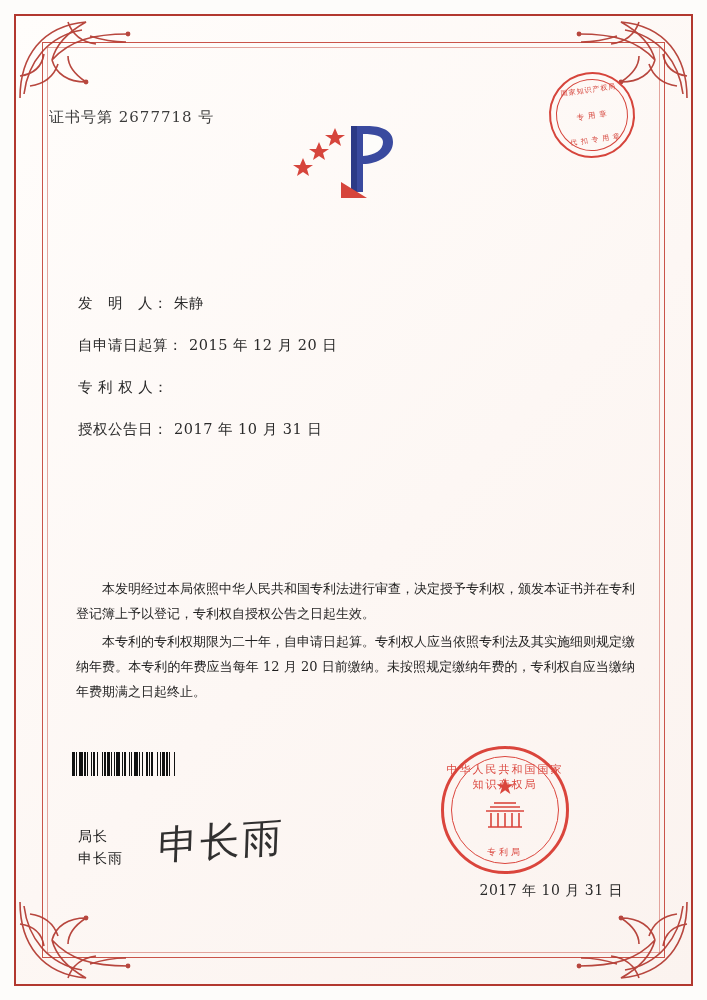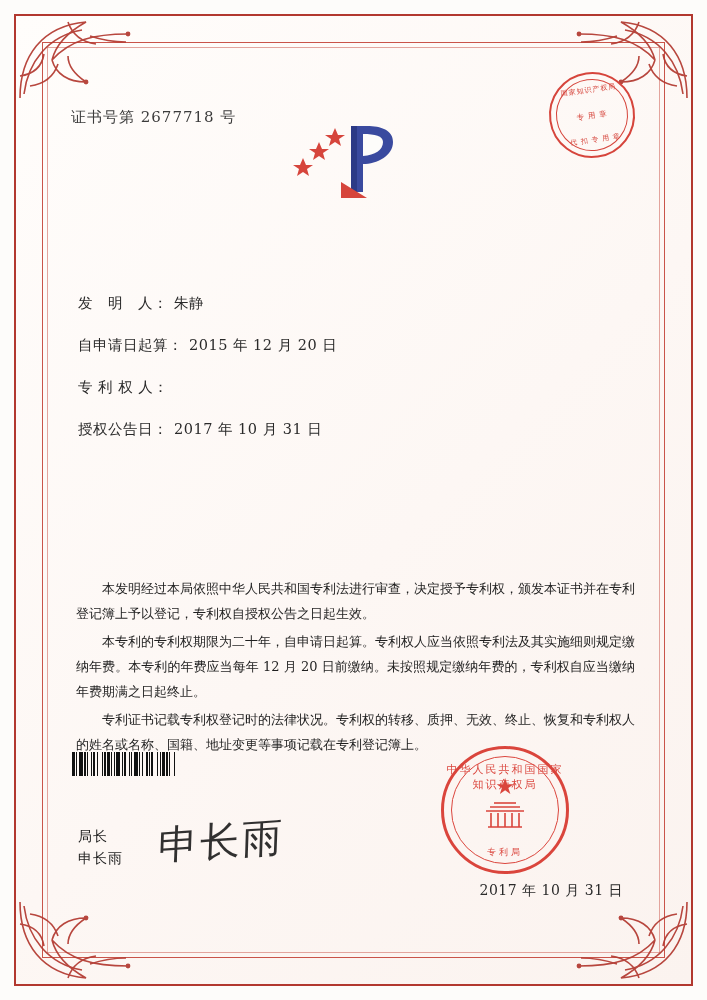--- a/index.html
+++ b/index.html
@@ -47,21 +47,21 @@
   .c-br { right: 16px; bottom: 16px; transform: scale(-1,-1); }
 
   .content {
     position: absolute;
     left: 46px; top: 46px; right: 46px; bottom: 46px;
   }
 
   
   .cert-no {
     position: absolute;
-    left: 25px; top: 62px;
+    left: 3px; top: 62px;
     font-size: 15px;
     color: #3b3b3b;
     letter-spacing: 1px;
     font-family: "DejaVu Serif", serif;
   }
   .top-seal {
     position: absolute;
     right: 26px; top: 26px;
     width: 86px; height: 86px;
     border: 2px solid #d6453c;
@@ -320,21 +320,20 @@
       </div>
       <div class="field-row">
         <span class="field-label">授权公告日：</span>
         <span class="field-value">2017 年 10 月 31 日</span>
       </div>
     </div>
 
     <div class="paragraphs">
       <p>本发明经过本局依照中华人民共和国专利法进行审查，决定授予专利权，颁发本证书并在专利登记簿上予以登记，专利权自授权公告之日起生效。</p>
       <p>本专利的专利权期限为二十年，自申请日起算。专利权人应当依照专利法及其实施细则规定缴纳年费。本专利的年费应当每年 12 月 20 日前缴纳。未按照规定缴纳年费的，专利权自应当缴纳年费期满之日起终止。</p>
-      <p>专利证书记载专利权登记时的法律状况。专利权的转移、质押、无效、终止、恢复和专利权人的姓名或名称、国籍、地址变更等事项记载在专利登记簿上。</p>
     </div>
 
     <div class="barcode">
         <i style="width: 3px; background: rgb(17, 17, 17);"></i>
         <i style="width: 1px; background: transparent;"></i>
         <i style="width: 1px; background: rgb(17, 17, 17);"></i>
         <i style="width: 2px; background: transparent;"></i>
         <i style="width: 4px; background: rgb(17, 17, 17);"></i>
         <i style="width: 1px; background: transparent;"></i>
         <i style="width: 2px; background: rgb(17, 17, 17);"></i>

